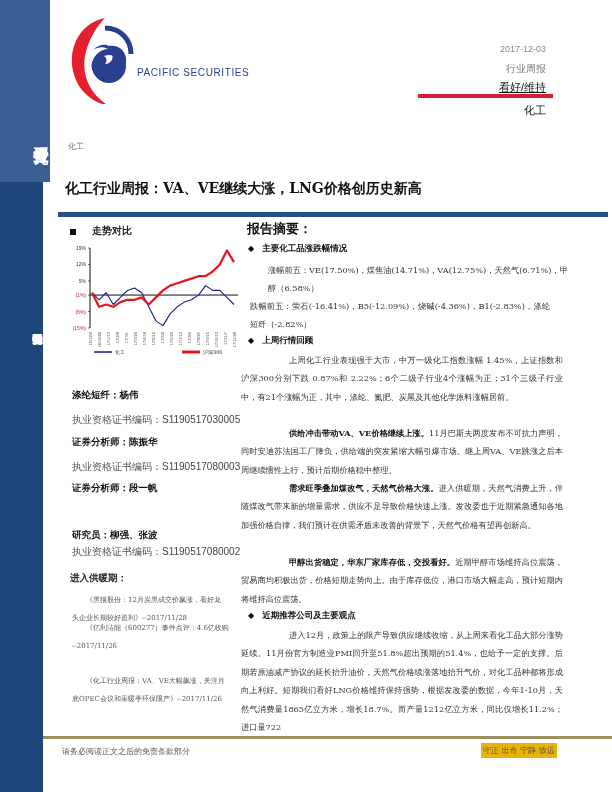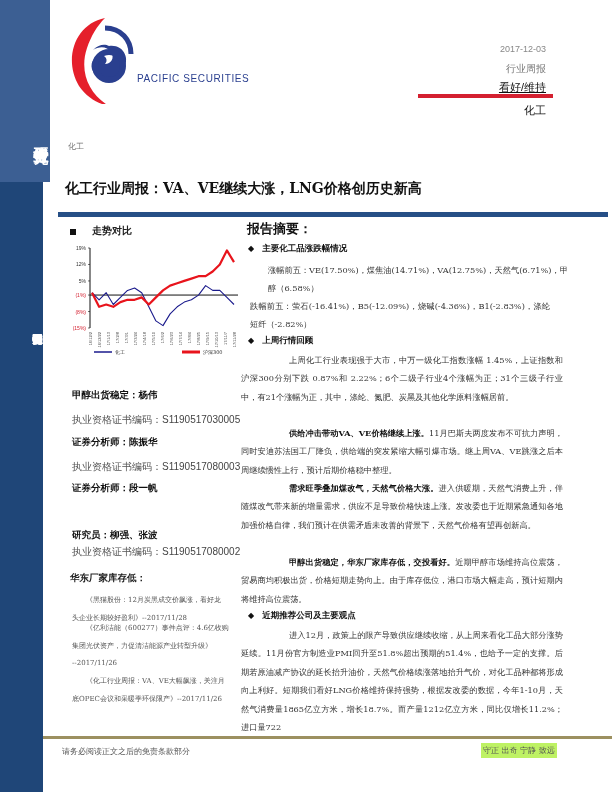--- a/index.html
+++ b/index.html
@@ -40,38 +40,38 @@
   .related { position: absolute; left: 72px; width: 162px; font-size: 7px; line-height: 17.5px; color: #555; font-family: "DejaVu Serif", serif; }
 
   .summary-head { position: absolute; left: 247px; top: 220px; font-size: 13px; font-weight: bold; font-family: "DejaVu Serif", serif; color: #111; }
   .bullet-head { position: absolute; left: 248px; font-size: 8.5px; font-weight: bold; font-family: "DejaVu Serif", serif; color: #111; }
   .bullet-head .dia { margin-right: 8px; font-size: 8px; }
   .para { position: absolute; left: 241px; width: 322px; font-size: 8.2px; line-height: 18.4px; color: #333; font-family: "DejaVu Serif", serif; text-align: justify; }
   .para b { color: #111; font-weight: bold; margin-left: 48px; }
 
   .footer-rule { position: absolute; left: 43px; top: 736px; width: 569px; height: 3px; background: #9c9060; }
   .footer-left { position: absolute; left: 62px; top: 746px; font-size: 8px; color: #555; font-family: "DejaVu Serif", serif; }
-  .footer-right { position: absolute; left: 481px; top: 743px; padding: 2px 2px; font-size: 8px; color: #555; background: #bef264; font-family: "DejaVu Serif", serif; }
+  .footer-right { position: absolute; left: 481px; top: 743px; padding: 2px 2px; font-size: 8px; color: #555; background: #eab308; font-family: "DejaVu Serif", serif; }
 </style>
 </head>
 <body>
 
 <div class="sidebar-top"></div>
 <div class="sidebar-bottom"></div>
 <div class="vert-text-top">行业研究报告</div>
 <div class="vert-text-bottom">太平洋证券股份有限公司证券研究报告</div>
 
 <div class="logo">
   <svg width="70" height="90" viewBox="0 0 70 90" style="position:absolute;left:0;top:0;">
     <path d="M40 4 C10 10 -2 45 14 72 C22 84 34 90 44 92 C24 80 14 58 22 34 C26 22 32 12 40 4 Z" fill="#e51f2b"></path>
     <path d="M44 32 C58 30 66 44 58 56 C52 66 38 68 30 60 C24 54 26 44 34 42 C40 40 44 46 40 50 C46 50 50 44 46 38 C42 32 34 32 28 36 C34 30 40 30 44 32 Z" fill="#2a3f8f"></path>
     <path d="M40 14 C56 14 66 26 66 40" stroke="#2a3f8f" stroke-width="5" fill="none"></path>
     <circle cx="44" cy="52" r="14" fill="none" stroke="#2a3f8f" stroke-width="6"></circle>
   </svg>
-  <div class="logo-en" style="left:72px;top:53px;margin-top:6px;">PACIFIC SECURITIES</div>
+  <div class="logo-en" style="left:72px;top:53px;">PACIFIC SECURITIES</div>
 </div>
 
 <div class="meta meta-date">2017-12-03</div>
 <div class="meta meta-type">行业周报</div>
 <div class="meta meta-rating">看好/维持</div>
 <div class="red-rule"></div>
 <div class="meta meta-sector">化工</div>
 
 <div class="crumb">化工</div>
 <div class="title">化工行业周报：VA、VE继续大涨，LNG价格创历史新高</div>
@@ -117,36 +117,35 @@
       <text x="174" y="92" font-size="4" fill="#444" font-family="Liberation Sans, sans-serif" transform="rotate(-90 174 92)" text-anchor="end">17/11/28</text>
       <polyline points="30.0,52.7 37.1,59.8 44.2,52.7 51.3,64.5 58.4,57.4 65.5,50.4 72.6,48.0 79.7,52.7 86.8,66.8 93.9,80.9 101.0,85.6 108.1,73.9 115.2,66.8 122.3,62.1 129.4,59.8 136.5,55.1 143.6,45.6 150.7,50.4 157.8,50.4 164.9,57.4 172.0,64.5" fill="none" stroke="#1a1a8c" stroke-width="1.1" stroke-linejoin="round"></polyline>
       <polyline points="30.0,52.7 37.1,66.8 44.2,64.5 51.3,66.8 58.4,62.1 65.5,59.8 72.6,59.8 79.7,57.4 86.8,64.5 93.9,57.4 101.0,50.4 108.1,45.6 115.2,43.3 122.3,40.9 129.4,38.6 136.5,36.2 143.6,36.2 150.7,31.5 157.8,24.5 164.9,10.4 172.0,22.1" fill="none" stroke="#e8141c" stroke-width="2.2" stroke-linejoin="round"></polyline>
       <line x1="32" y1="112" x2="50" y2="112" stroke="#1a1a8c" stroke-width="1.5"></line>
       <text x="53" y="114" font-size="5" fill="#333">化工</text>
       <line x1="120" y1="112" x2="138" y2="112" stroke="#e8141c" stroke-width="3"></line>
       <text x="141" y="114" font-size="5" fill="#333">沪深300</text>
     </svg>
 </div>
 
-<div class="analyst" style="top:389px;">甲醇出货稳定：杨伟</div>
+<div class="analyst" style="top:389px;">涤纶短纤：杨伟</div>
 <div class="cert" style="top:413px;"><span>执业资格证书编码：</span><span class="num">S1190517030005</span></div>
 <div class="analyst" style="top:436px;">证券分析师：陈振华</div>
 <div class="cert" style="top:460px;"><span>执业资格证书编码：</span><span class="num">S1190517080003</span></div>
 <div class="analyst" style="top:482px;">证券分析师：段一帆</div>
 <div class="cert" style="top:506px;margin-top:39px;"><span>执业资格证书编码：</span><span class="num">S1190517080002</span></div>
 <div class="analyst" style="top:529px;">研究员：柳强、张波</div>
 
-<div class="related-head">华东厂家库存低：</div>
+<div class="related-head">进入供暖期：</div>
 <div class="related" style="top:592px;">
   <div style="padding-left:14px;">《黑猫股份：12月炭黑成交价飙涨，看好龙</div>
   <div>头企业长期较好盈利》--2017/11/28</div>
 </div>
 <div class="related" style="top:620px;">
   <div style="padding-left:14px;">《亿利洁能（600277）事件点评：4.6亿收购</div>
-  <div>集团光伏资产，力促清洁能源产业转型升级》</div>
   <div>--2017/11/26</div>
 </div>
 <div class="related" style="top:673px;">
   <div style="padding-left:14px;">《化工行业周报：VA、VE大幅飙涨，关注月</div>
   <div>底OPEC会议和采暖季环保限产》--2017/11/26</div>
 </div>
 
 <div class="summary-head">报告摘要：</div>
 
 <div class="bullet-head" style="top:243px;">

